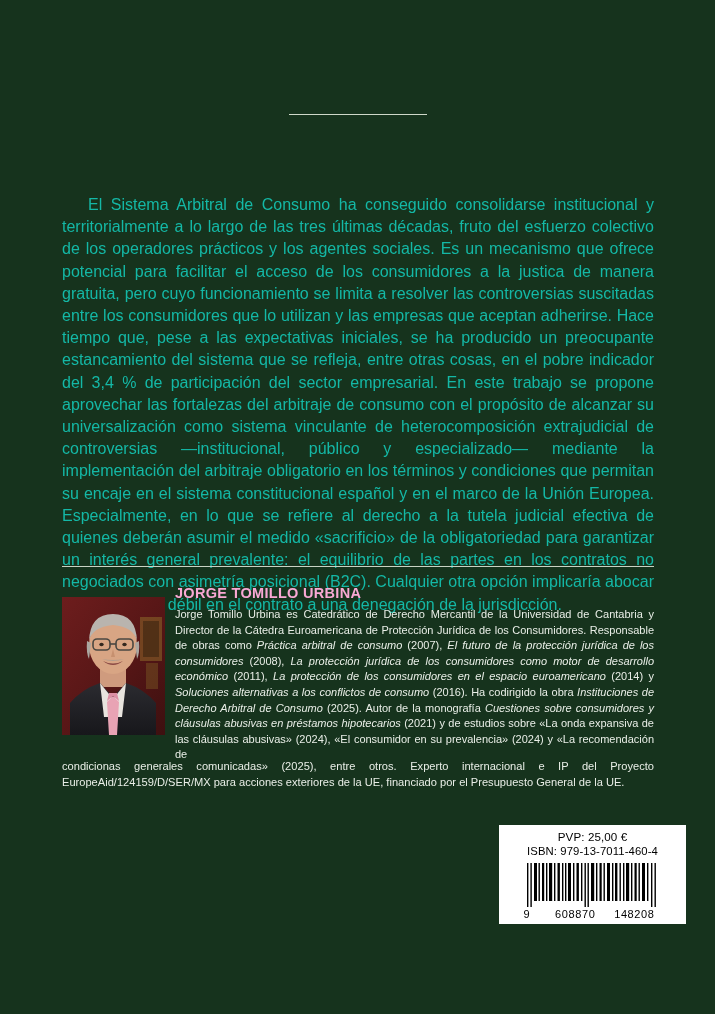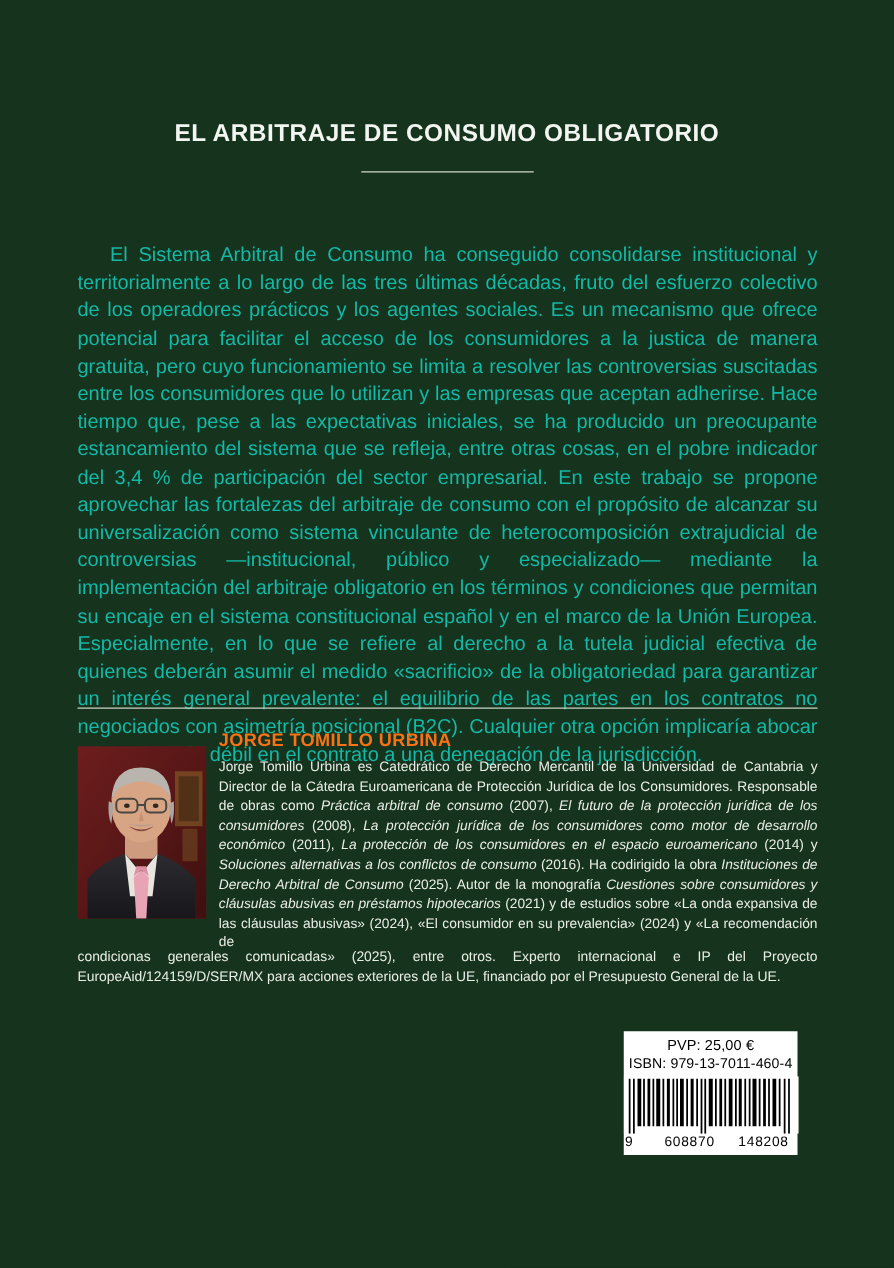--- a/index.html
+++ b/index.html
@@ -90,21 +90,21 @@
     width: 103px;
     height: 138px;
   }
   .author-name {
     position: absolute;
     top: 0;
     left: 113px;
     font-size: 14.5px;
     font-weight: bold;
     letter-spacing: 0.3px;
-    color: #f97316;
+    color: #f9a8d4;
   }
   .author-bio {
     position: absolute;
     top: 22px;
     left: 113px;
     width: 479px;
     color: #e9eee7;
     font-size: 11px;
     line-height: 15.6px;
     text-align: justify;
@@ -122,21 +122,21 @@
   }
   .author-bio em, .author-bio-wide em {
     font-style: italic;
   }
 
   
   .isbn-panel {
     position: absolute;
     top: 825px;
     left: 499px;
-    width: 139px;
+    width: 187px;
     background: #ffffff;
     padding: 5px 0 4px 0;
     text-align: center;
     box-sizing: border-box;
   }
   .isbn-price {
     font-size: 11.6px;
     color: #000;
     line-height: 14px;
     letter-spacing: 0.1px;
@@ -168,21 +168,20 @@
   .barcode-digits .d-lead { padding-left: 1px; }
   .barcode-digits .d-mid { padding-left: 6px; }
   .barcode-digits .d-right { padding-right: 8px; }
 </style>
 </head>
 <body>
 
 <div class="cover">
 
   <div class="title-block">
-    <h1 class="book-title">EL ARBITRAJE DE CONSUMO OBLIGATORIO</h1>
     <div class="title-rule"></div>
   </div>
 
   <p class="blurb">El Sistema Arbitral de Consumo ha conseguido consolidarse institucional y territorialmente a lo largo de las tres últimas décadas, fruto del esfuerzo colectivo de los operadores prácticos y los agentes sociales. Es un mecanismo que ofrece potencial para facilitar el acceso de los consumidores a la justica de manera gratuita, pero cuyo funcionamiento se limita a resolver las controversias suscitadas entre los consumidores que lo utilizan y las empresas que aceptan adherirse. Hace tiempo que, pese a las expectativas iniciales, se ha producido un preocupante estancamiento del sistema que se refleja, entre otras cosas, en el pobre indicador del 3,4 % de participación del sector empresarial. En este trabajo se propone aprovechar las fortalezas del arbitraje de consumo con el propósito de alcanzar su universalización como sistema vinculante de heterocomposición extrajudicial de controversias —institucional, público y especializado— mediante la implementación del arbitraje obligatorio en los términos y condiciones que permitan su encaje en el sistema constitucional español y en el marco de la Unión Europea. Especialmente, en lo que se refiere al derecho a la tutela judicial efectiva de quienes deberán asumir el medido «sacrificio» de la obligatoriedad para garantizar un interés general prevalente: el equilibrio de las partes en los contratos no negociados con asimetría posicional (B2C). Cualquier otra opción implicaría abocar a la parte más débil en el contrato a una denegación de la jurisdicción.</p>
 
   <div class="author-rule"></div>
 
   <div class="author-block">
 
     <div class="author-photo">

